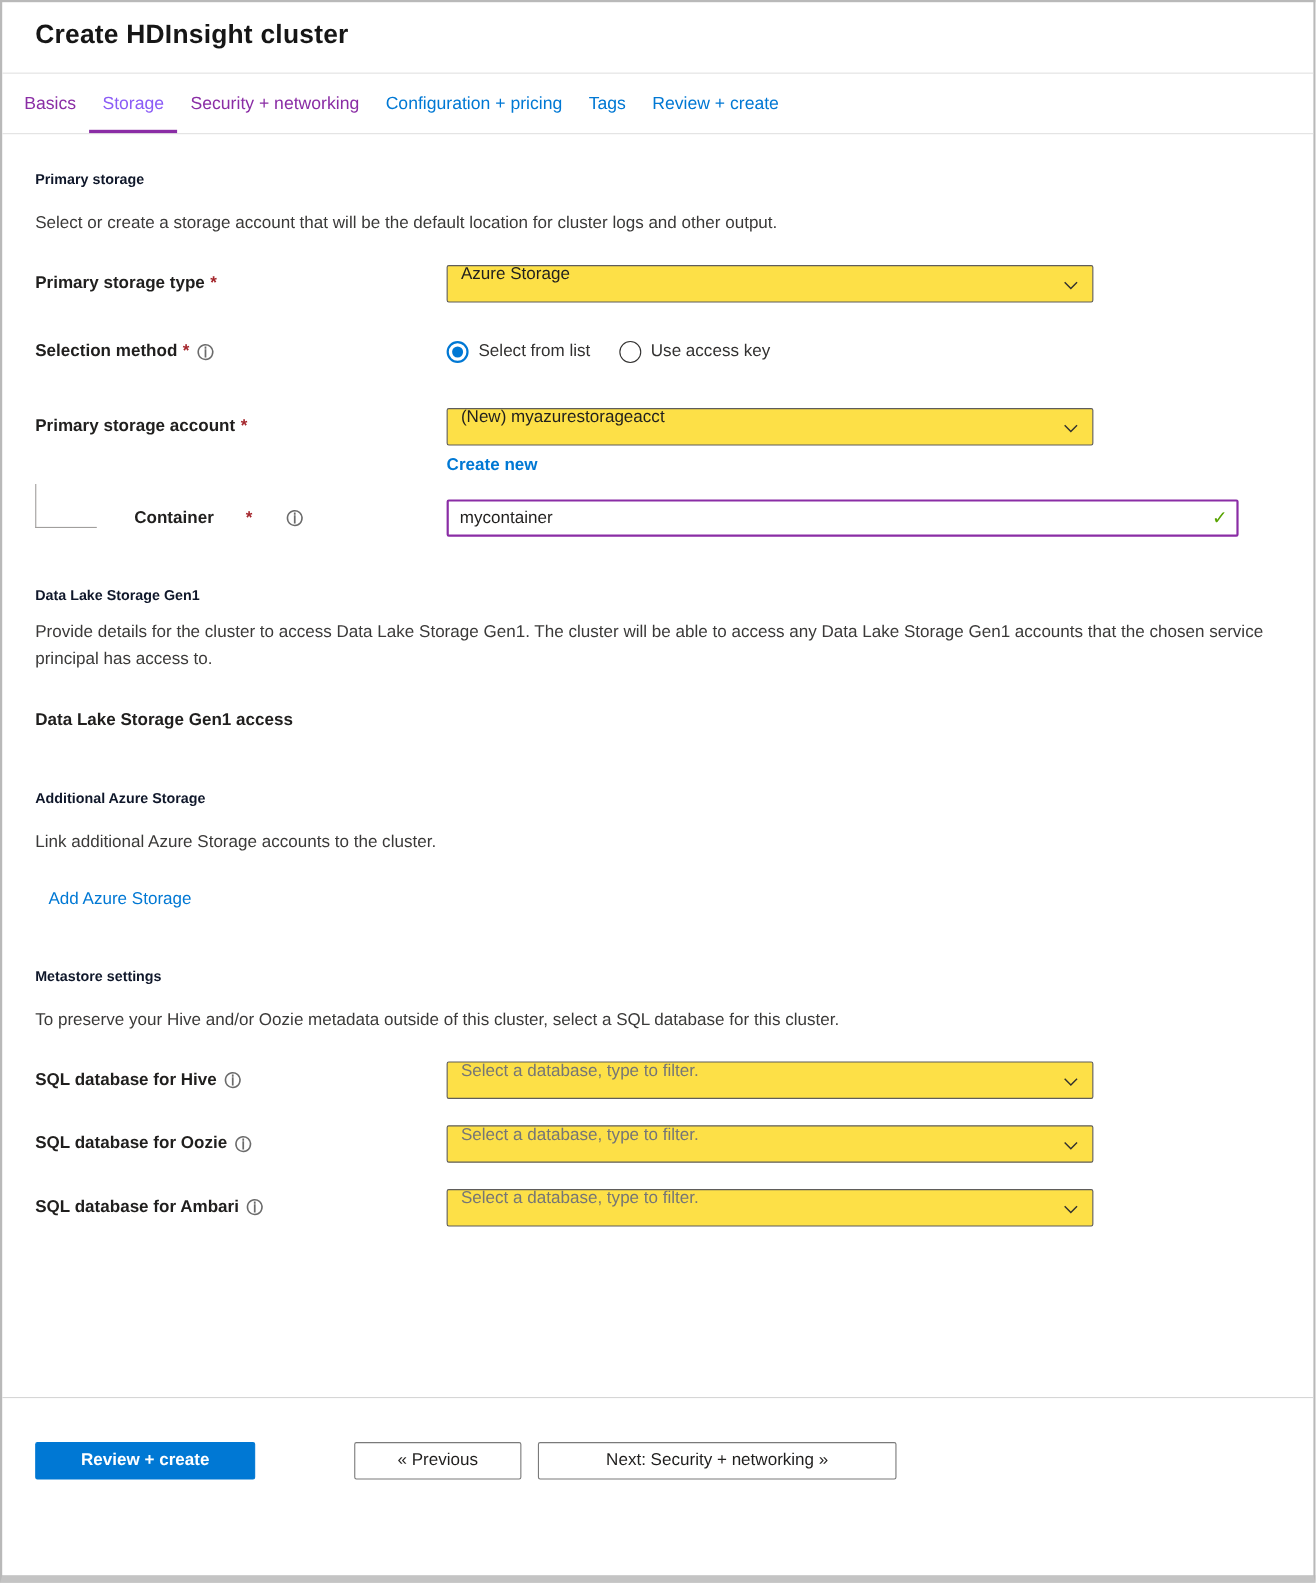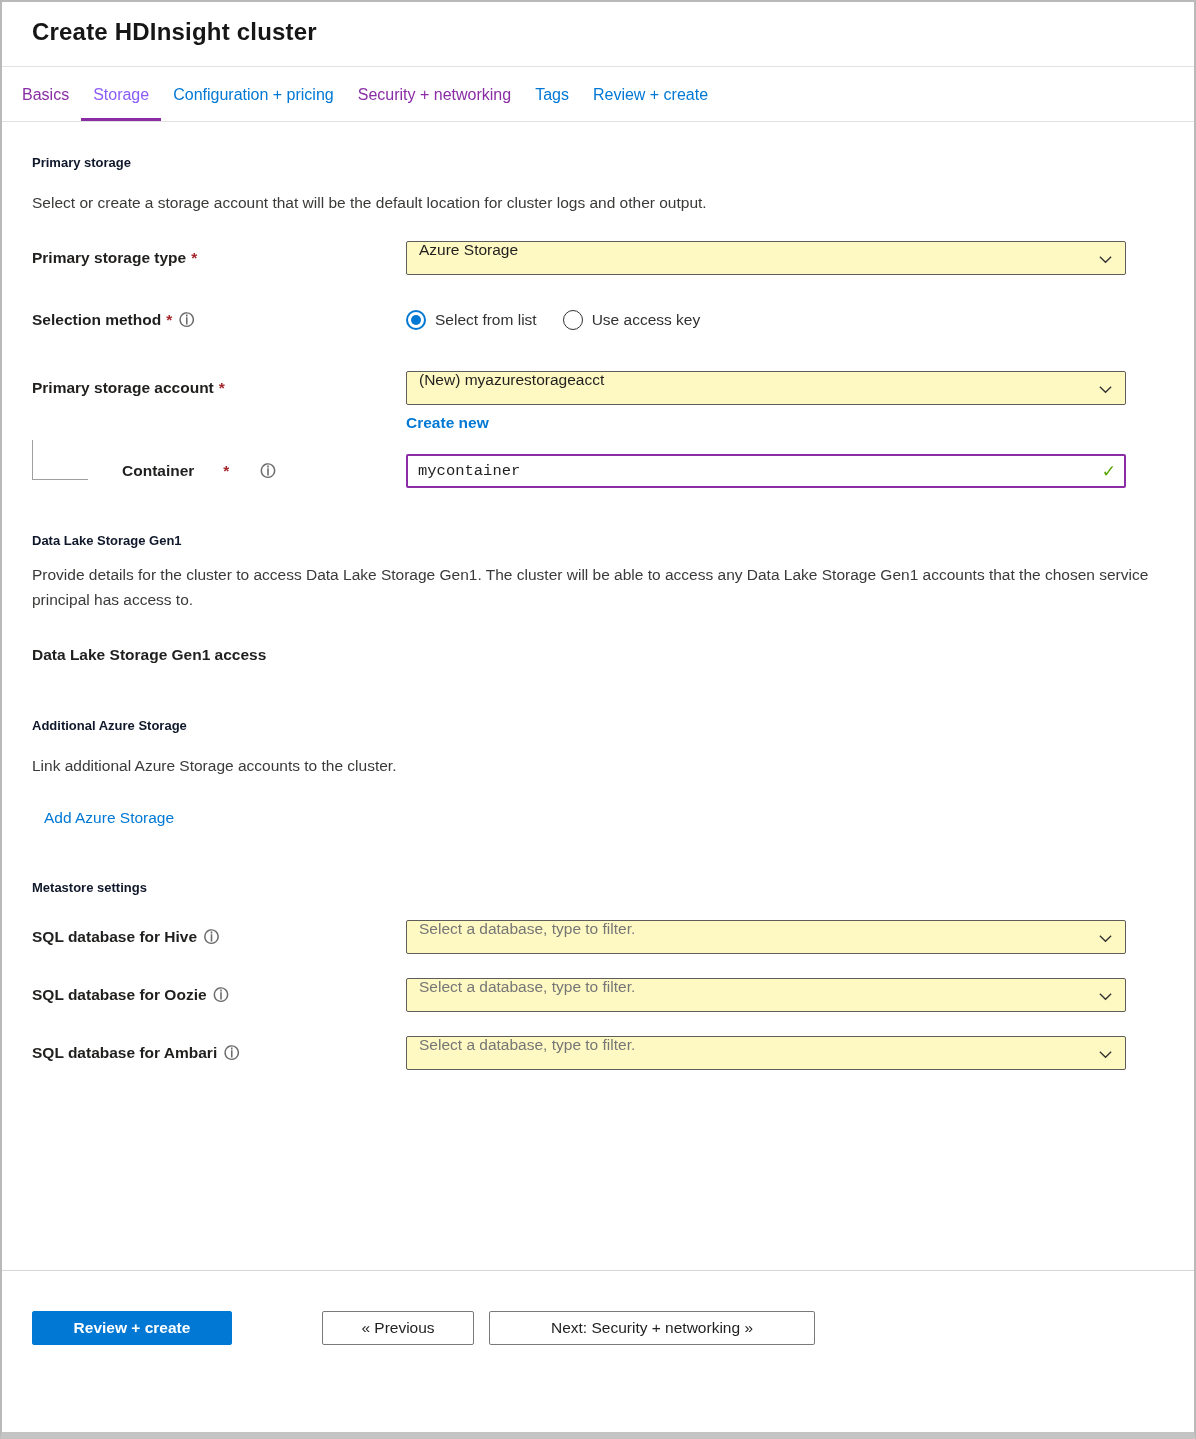--- a/index.html
+++ b/index.html
@@ -48,22 +48,22 @@
     display:flex; align-items:center;
   }
   .label-col .lbl-txt { font-weight:700; }
   .req { color:#a4262c; margin-left:5px; font-weight:700; }
   .info-icon {
     margin-left:7px; color:#6b6b6b; font-size:15px; line-height:1;
     font-family:"DejaVu Sans", sans-serif; cursor:default;
   }
   .ctrl-col { width:720px; flex:0 0 720px; }
   .dropdown {
-    position:relative; height:34px; width:720px;
-    border:1px solid #5f5d5b; border-radius:2px; background:#fef9c3;
+    position:relative; height:34px; width:588px;
+    border:1px solid #5f5d5b; border-radius:2px; background:#fde047;
     display:flex; align-items:center;
     padding:0 34px 16px 12px;
     font-size:15.5px; color:#201f1e; cursor:pointer;
   }
   .dropdown .chev { position:absolute; right:12px; top:10px; }
   .dropdown.placeholder { color:#767676; }
   .row-type { margin-top:26px; }
   .row-method { margin-top:30px; }
   .row-method .label-col { line-height:30px; }
   .radio-group { display:flex; align-items:center; height:30px; gap:26px; }
@@ -84,21 +84,21 @@
     border-left:1px solid #a19f9d; border-bottom:1px solid #a19f9d;
     margin-top:-22px; margin-right:10px;
   }
   .row-container .label-col { width:374px; flex:0 0 374px;gap:24px; }
   .text-field-wrap { position:relative; width:720px; }
   .text-field {
     width:720px; height:34px;
     border:2px solid #8a2da5; border-radius:2px;
     padding:0 34px 0 10px;
     font-size:15.5px; color:#201f1e;
-    font-family:Liberation Mono, monospace;
+    font-family:Liberation Sans, sans-serif;
     outline:none;
   }
   .valid-check {
     position:absolute; right:10px; top:7px;
     color:#57a300; font-size:17px; font-weight:700;
     font-family:"DejaVu Sans", sans-serif;
   }
   .h2b { margin-top:45px; }
   .dl-para { margin-top:14px; }
   .row-dl-access { margin-top:32px; }
@@ -132,22 +132,22 @@
 <div class="frame">
 
   <div class="header">
     <div class="page-title">Create HDInsight cluster</div>
   </div>
   <div class="divider"></div>
 
   <div class="tabbar">
     <div class="tab visited">Basics</div>
     <div class="tab active">Storage</div>
+    <div class="tab visited">Security + networking</div>
     <div class="tab future">Configuration + pricing</div>
-    <div class="tab visited">Security + networking</div>
     <div class="tab future">Tags</div>
     <div class="tab future">Review + create</div>
   </div>
   <div class="divider"></div>
 
   <div class="content">
 
 
     <h2 class="section h2a">Primary storage</h2>
     <p class="para pdesc">Select or create a storage account that will be the default location for cluster logs and other output.</p>
@@ -238,20 +238,21 @@
       </div>
     </div>
 
     
     <h2 class="section h2c">Additional Azure Storage</h2>
     <p class="para as-para">Link additional Azure Storage accounts to the cluster.</p>
     <a class="link add-link">Add Azure Storage</a>
 
     
     <h2 class="section h2d">Metastore settings</h2>
+    <p class="para ms-para">To preserve your Hive and/or Oozie metadata outside of this cluster, select a SQL database for this cluster.</p>
 
     <div class="ms-rows">
       <div class="field-row ms-row">
         <div class="label-col">
           <span class="lbl-txt">SQL database for Hive</span>
           <span class="info-icon">ⓘ</span>
         </div>
         <div class="ctrl-col">
           <div class="dropdown placeholder">
             <span>Select a database, type to filter.</span>

